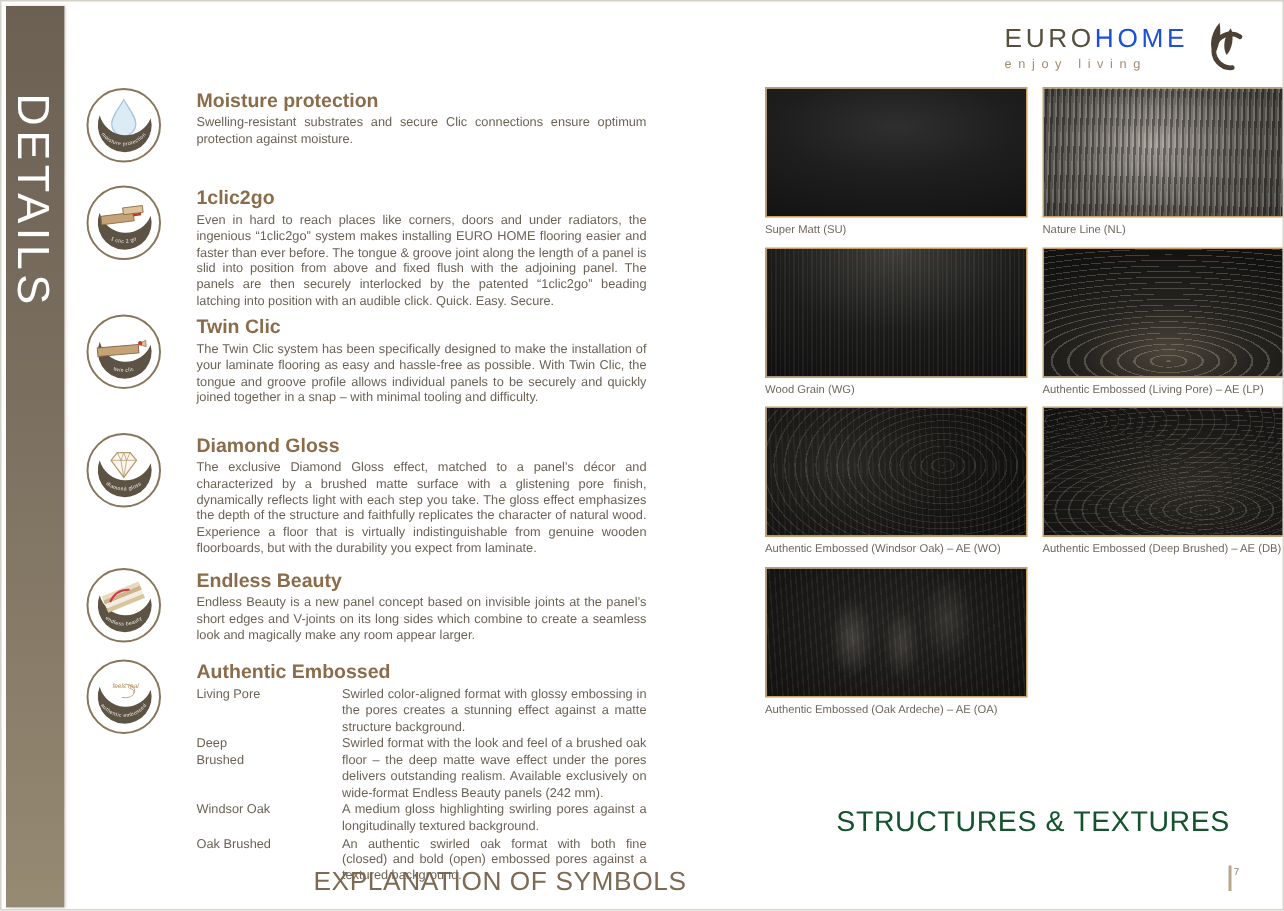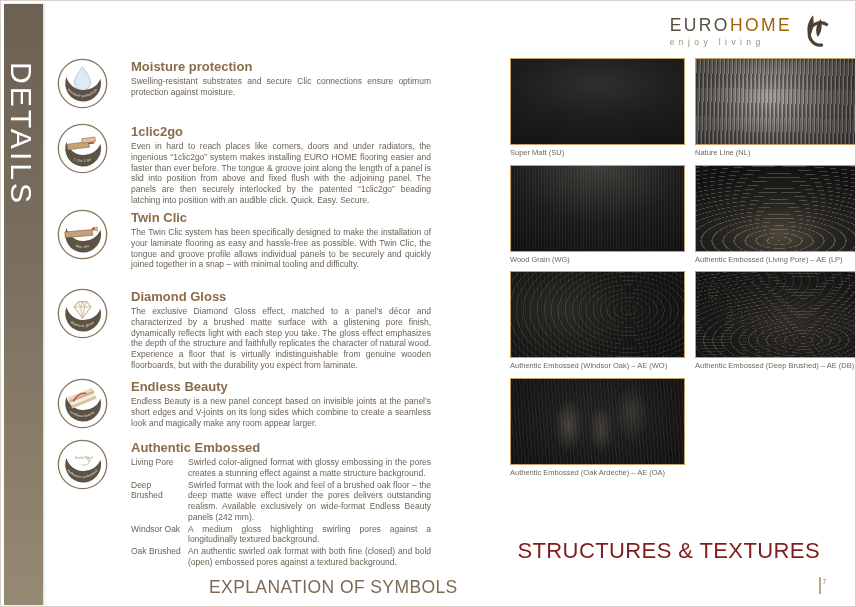--- a/index.html
+++ b/index.html
@@ -12,34 +12,34 @@
            box-shadow:1px 0 2px rgba(0,0,0,.18);}
   .side-label{position:absolute;left:0;top:48px;width:39px;height:170px;
               display:flex;align-items:center;justify-content:center;}
   .side-label span{transform:rotate(90deg);white-space:nowrap;color:#fff;
                    font-size:30px;letter-spacing:3px;font-weight:400;}
 
   
   .logo{position:absolute;top:13px;right:26px;display:flex;align-items:center;gap:7px;}
   .logo-text{display:flex;flex-direction:column;align-items:flex-start;}
   .wordmark{font-size:17.5px;letter-spacing:2.4px;color:#57503f;font-weight:400;line-height:1;}
-  .wordmark .home{color:#a16207;}
+  .wordmark .home{color:#1d4ed8;}
   .tagline{font-size:8.5px;letter-spacing:4.4px;color:#a08b6e;margin-top:3px;}
   .leafmark{width:30px;height:36px;}
 
   
   .section{position:absolute;left:56px;width:378px;}
   .badge{position:absolute;left:0;top:0;width:51px;height:51px;}
   .sec-txt{margin-left:74px;padding-top:2px;width:300px;}
   .sec-h{font-size:13px;font-weight:700;color:#8b6c4a;margin:0 0 2px 0;line-height:1.1;}
   .sec-p{font-size:8.5px;line-height:1.26;color:#6b6255;margin:0;text-align:justify;}
   .deflist{display:grid;grid-template-columns:57px 1fr;column-gap:0;row-gap:1px;
            font-size:8.5px;line-height:1.26;color:#6b6255;}
   .deflist .term{padding-right:4px;}
-  .deflist .def{text-align:justify;}
+  .deflist .def{text-align:justify;margin-left:40px;}
 
   
   .texture-grid{position:absolute;left:461px;top:57px;width:360px;
                 display:grid;grid-template-columns:1fr 1fr;column-gap:10px;row-gap:8px;margin-left:48px;}
   figure.cell{margin:0;}
   .swatch{height:87px;border:1px solid #c79e66;box-sizing:border-box;background-color:#151514;}
   .cap{font-size:7.5px;color:#6e675d;margin-top:4px;line-height:1;}
 
   .tx-super-matt{background:radial-gradient(115% 95% at 50% 30%, #2f2f2f 0%, #1e1e1e 40%, #101010 100%);}
   .tx-wood-grain{background:
@@ -65,21 +65,21 @@
   .tx-ae-oa{background:
       radial-gradient(12% 45% at 33% 55%, rgba(255,248,235,0.16), rgba(0,0,0,0) 70%),
       radial-gradient(10% 40% at 52% 60%, rgba(255,248,235,0.13), rgba(0,0,0,0) 70%),
       radial-gradient(14% 50% at 70% 40%, rgba(255,248,235,0.10), rgba(0,0,0,0) 70%),
       repeating-linear-gradient(86deg, rgba(255,255,255,0.06) 0 1px, rgba(0,0,0,0) 1px 3.5px),
       radial-gradient(90% 110% at 50% 45%, #242220 0%, #151413 60%, #0e0e0d 100%);}
 
   
   .symbols-title{position:absolute;left:208px;top:576px;font-size:17.5px;color:#7d6a55;
                  letter-spacing:0.4px;font-weight:400;}
-  .textures-title{position:absolute;right:35px;top:537px;font-size:22px;color:#7f1d1d;
+  .textures-title{position:absolute;right:35px;top:537px;font-size:19px;color:#14532d;
                   letter-spacing:0.4px;font-weight:400;text-align:right;}
   .pageno{position:absolute;left:818px;top:576px;display:flex;gap:2px;align-items:flex-start;}
   .pageno .bar{width:1.5px;height:17px;background:#b9a78c;}
   .pageno .num{font-size:6.5px;color:#8b7c66;margin-top:1px;}
 </style>
 </head>
 <body>
 
 <div class="page">
 

